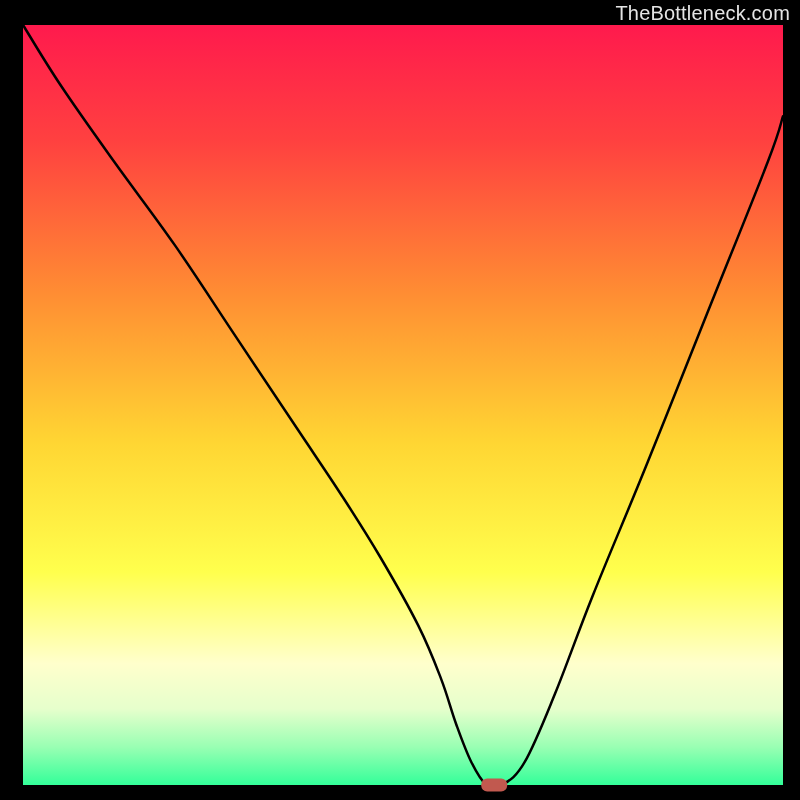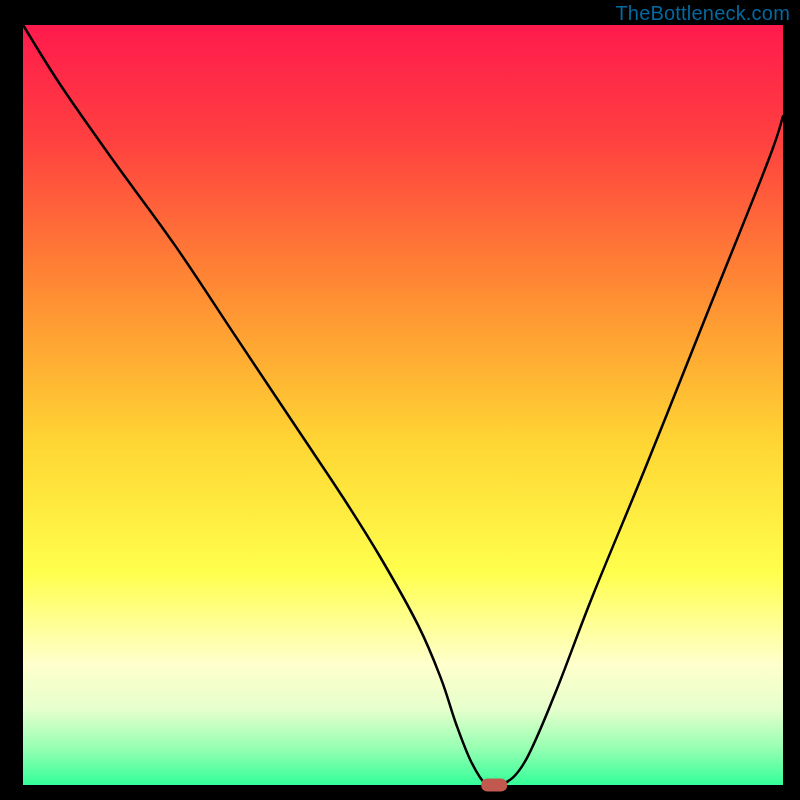--- a/index.html
+++ b/index.html
@@ -13,21 +13,21 @@
   }
   .container {
     position: relative;
     width: 800px;
     height: 800px;
   }
   .watermark {
     position: absolute;
     top: 2px;
     right: 10px;
-    color: #0369a1;
+    color: #e5e5e5;
     font-size: 20px;
     font-weight: 500;
     z-index: 10;
     letter-spacing: 0.2px;
   }
   svg {
     position: absolute;
     top: 0;
     left: 0;
   }

